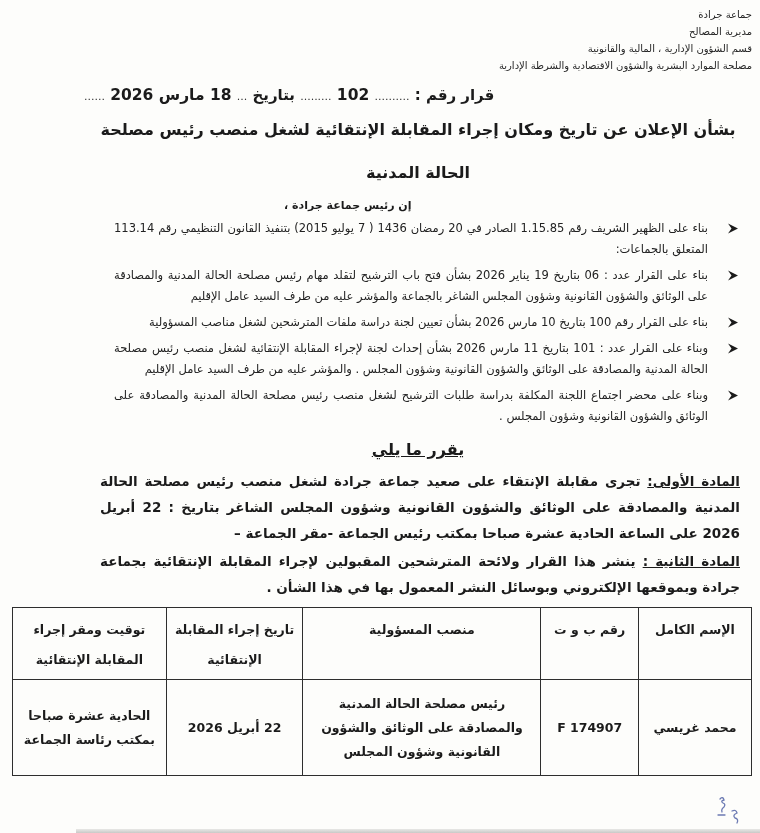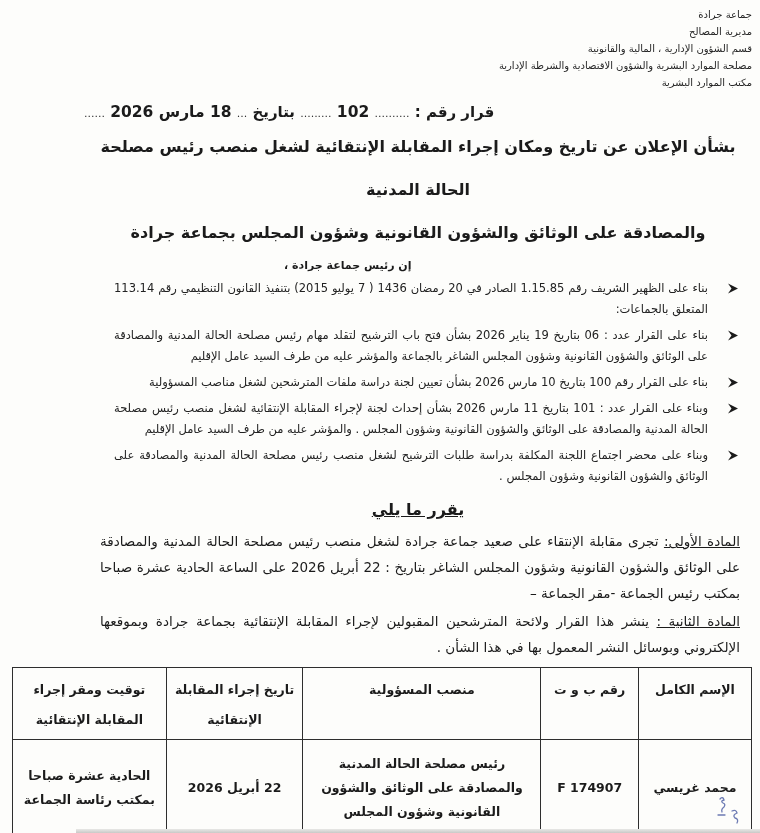--- a/index.html
+++ b/index.html
@@ -37,21 +37,21 @@
   .consideration {
     position:relative; padding-right:36px; margin-bottom:5px;
     font-size:11.5px; line-height:21px; text-align:justify; color:#222;
   }
   .bullet-icon { position:absolute; right:4px; top:4px; width:14px; height:13px; }
 
   
   .decides { text-align:center; font-weight:bold; font-size:16px; text-decoration:underline; margin:13px 0 9px 0; }
 
   
-  .article { font-size:13.5px; font-weight:normal; line-height:26px; text-align:justify; margin:2px 12px 2px 16px; }
+  .article { font-size:13.5px; font-weight:bold; line-height:26px; text-align:justify; margin:2px 12px 2px 16px; }
   .article .lead { text-decoration:underline; }
 
   
   .interview-table {
     width:740px; margin:7px auto 0 auto; border-collapse:collapse;
     font-weight:bold; text-align:center; table-layout:fixed;
   }
   .interview-table th, .interview-table td { border:1.6px solid #2e2e2e; padding:4px 6px; }
   .interview-table th { font-size:12.5px; line-height:30px; height:52px; vertical-align:top; padding-top:7px; font-weight:bold; }
   .interview-table td { font-size:12.5px; line-height:24px; height:96px; vertical-align:middle; }
@@ -66,37 +66,35 @@
 </head>
 <body>
 
 <div class="page">
 
   <div class="letterhead">
     <div>جماعة جرادة</div>
     <div>مديرية المصالح</div>
     <div>قسم الشؤون الإدارية ، المالية والقانونية</div>
     <div>مصلحة الموارد البشرية والشؤون الاقتصادية والشرطة الإدارية</div>
-    <div>مكتب الموارد البشرية</div>
   </div>
 
   <div class="decree-line">
     <span>قرار رقم :</span>
     <span class="dots">..........</span>
     <span class="num">102</span>
     <span class="dots">.........</span>
     <span>بتاريخ</span>
     <span class="dots">...</span>
     <span class="num">18 مارس 2026</span>
     <span class="dots">......</span>
   </div>
 
   <div class="subject">
     <div>بشأن الإعلان عن تاريخ ومكان إجراء المقابلة الإنتقائية لشغل منصب رئيس مصلحة الحالة المدنية</div>
-    <div>والمصادقة على الوثائق والشؤون القانونية وشؤون المجلس بجماعة جرادة</div>
   </div>
 
   <div class="salutation">
     <span>إن رئيس جماعة جرادة ،</span>
   </div>
 
   <ul class="considerations">
     <li class="consideration">
       <svg class="bullet-icon" viewBox="0 0 14 13">
           <path d="M2 1.5 L12 6.5 L2 11.5 L5.5 6.5 Z" fill="#1b1b1b"></path>

